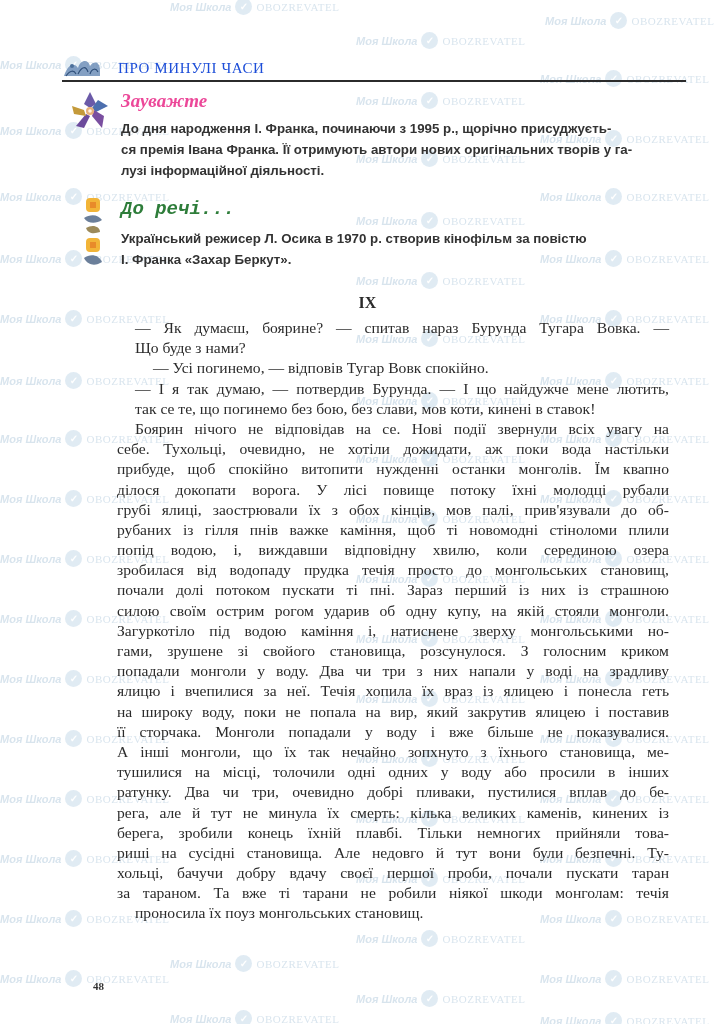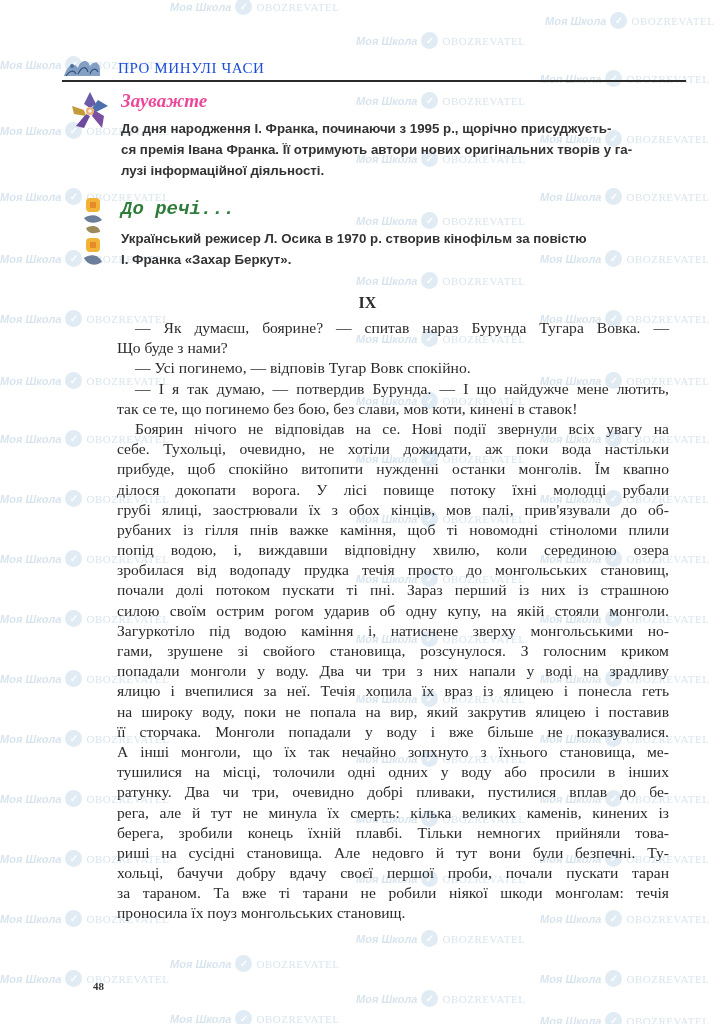--- a/index.html
+++ b/index.html
@@ -26,21 +26,21 @@
     
     .callout-icon { position: absolute; }
     .callout-title { position: absolute; font-family: "Liberation Serif", serif; font-style: italic; font-weight: bold; font-size: 19px; }
     .callout-text { position: absolute; font-family: "Liberation Sans", sans-serif; font-weight: bold; font-size: 13.3px; line-height: 21px; color: #333; }
 
     .chapter { position: absolute; left: 0; width: 727px; top: 294px; text-align: center; font-weight: bold; font-size: 16px; padding-left: 8px; box-sizing: border-box; }
 
     .body-text { position: absolute; left: 117px; top: 318px; width: 552px; font-size: 15.6px; line-height: 20.2px; color: #2b2b2b; }
     .body-text .ln { display: block; white-space: nowrap; text-align: justify; text-align-last: justify; height: 20.2px; }
     .body-text .ln.ind { padding-left: 18px; }
-    .body-text .ln.last { text-align-last: left; }
+    .body-text .ln.last { text-align-last: left; margin-left: 18px; }
 
     .page-number { position: absolute; left: 93px; top: 980px; font-size: 11px; font-weight: bold; color: #333; }
   </style>
 </head>
 <body>
 
 <div class="page">
 
   <div id="wm-layer">
       <div class="wm" style="left: 170px; top: -2px;">

